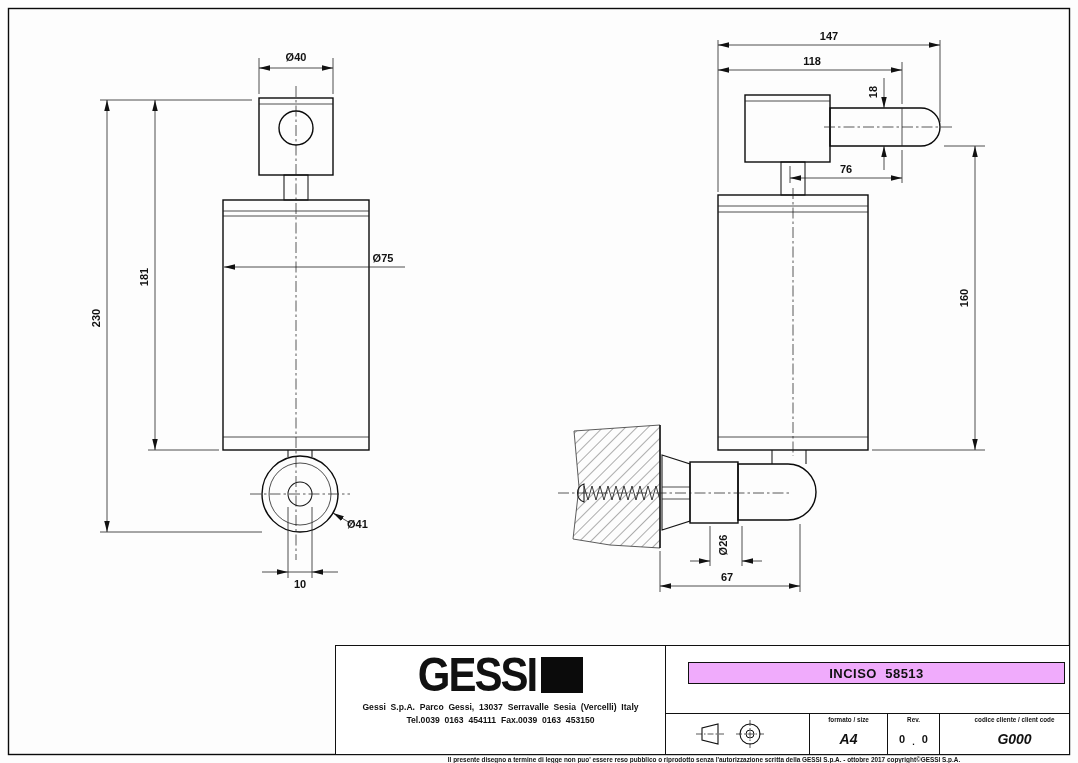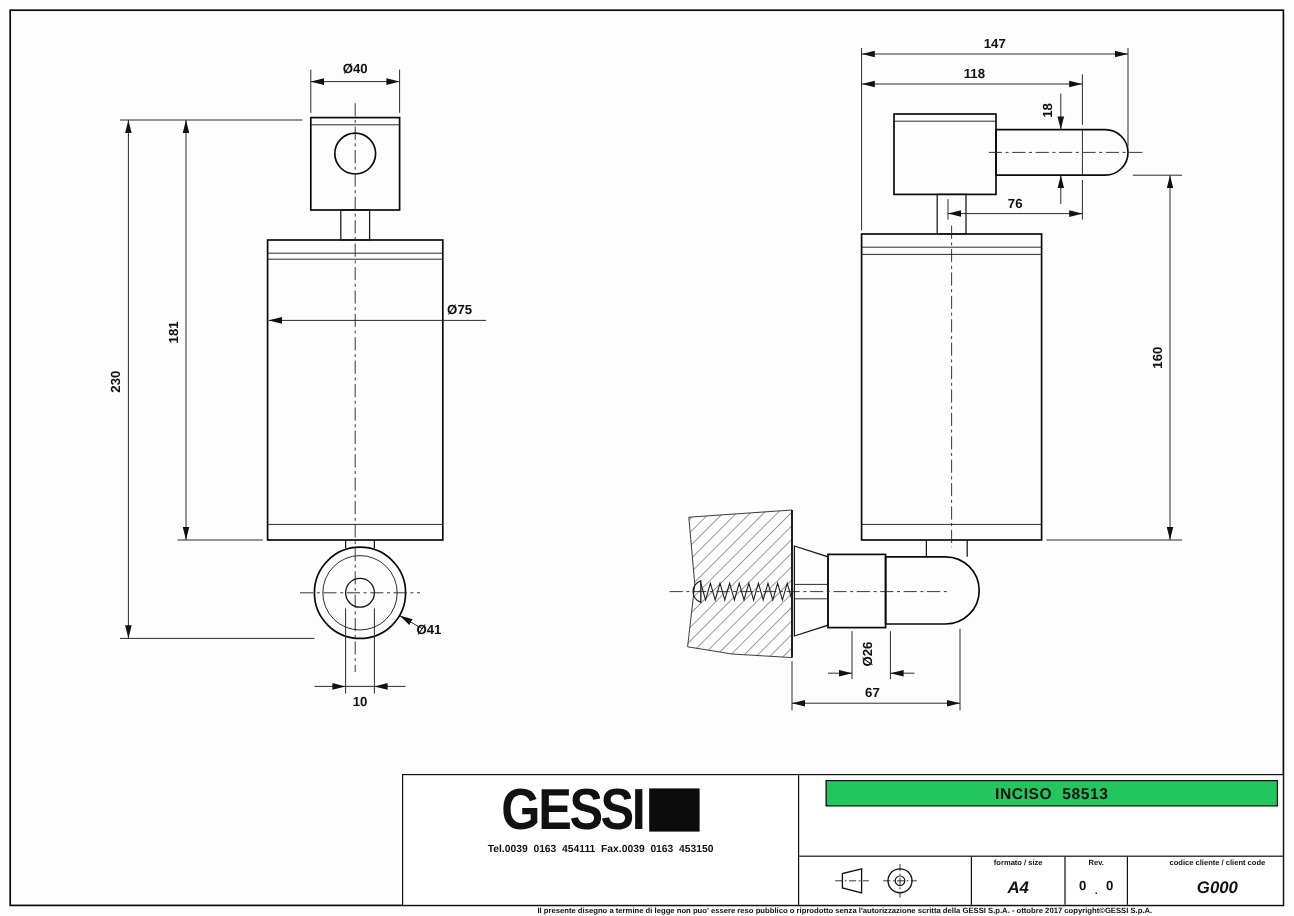--- a/index.html
+++ b/index.html
@@ -29,21 +29,21 @@
   .logo-text { display:inline-block; font-weight:bold; font-size:42px; line-height:1;
     letter-spacing:-2px; transform:scaleY(1.15); }
   .logo-box { width:42px; height:36px; background:#0b0b0b; }
   .addr { font-weight:bold; text-align:center; white-space:pre; }
   .addr1,.addr2 { font-size:8.6px; line-height:1.55; }
   .addr3 { font-size:7.5px; line-height:1.6; }
 
   .tb-right { flex:1; position:relative; }
   .tb-box { position:absolute; left:22px; right:4px; border:1.2px solid #111;
     display:flex; align-items:center; justify-content:center; font-weight:bold;
-    background:#22c55e; box-sizing:border-box; }
+    background:#f0abfc; box-sizing:border-box;margin-top:12px; }
   .tb-code { top:4px; height:22px; font-size:13px; letter-spacing:0.5px; white-space:pre; }
   .tb-desc { top:33px; height:21px; font-size:9.5px; letter-spacing:0.3px; }
   .tb-bottom { position:absolute; left:0; right:0; top:67px; bottom:0;
     border-top:1.4px solid #111; display:flex; }
   .tb-cell { box-sizing:border-box; display:flex; flex-direction:column; align-items:center; }
   .tb-cell + .tb-cell { border-left:1.2px solid #111; }
   .c-proj { width:143px; flex-direction:row; justify-content:center; align-items:center; gap:8px; }
   .c-format { width:78px; } .c-rev { width:52px; } .c-client { flex:1;padding-left:20px; }
   .tb-cell-label { font-size:6.3px; font-weight:bold; margin-top:2px; white-space:pre; }
   .tb-cell-value { flex:1; display:flex; align-items:center; justify-content:center;
@@ -187,20 +187,21 @@
       <text class="dim" x="727" y="581" text-anchor="middle">67</text>
     </g>
   </svg>
 
   <div class="title-block">
     <div class="tb-left">
       <div class="logo-row">
         <span class="logo-text">GESSI</span>
         <span class="logo-box"></span>
       </div>
+      <div class="addr addr1">Gessi  S.p.A.  Parco  Gessi,  13037  Serravalle  Sesia  (Vercelli)  Italy</div>
       <div class="addr addr2">Tel.0039  0163  454111  Fax.0039  0163  453150</div>
     </div>
     <div class="tb-right">
       <div class="tb-box tb-code">INCISO  58513</div>
       <div class="tb-bottom">
         <div class="tb-cell c-proj">
           <svg width="92" height="32" viewBox="0 0 92 32">
             <path d="M10,10 L10,22 L26,26 L26,6 Z" fill="none" stroke="#111" stroke-width="1.1"></path>
             <line x1="4" y1="16" x2="32" y2="16" stroke="#111" stroke-width="0.7" stroke-dasharray="6 2 1.5 2"></line>
             <circle cx="58" cy="16" r="10" fill="none" stroke="#111" stroke-width="1.1"></circle>

